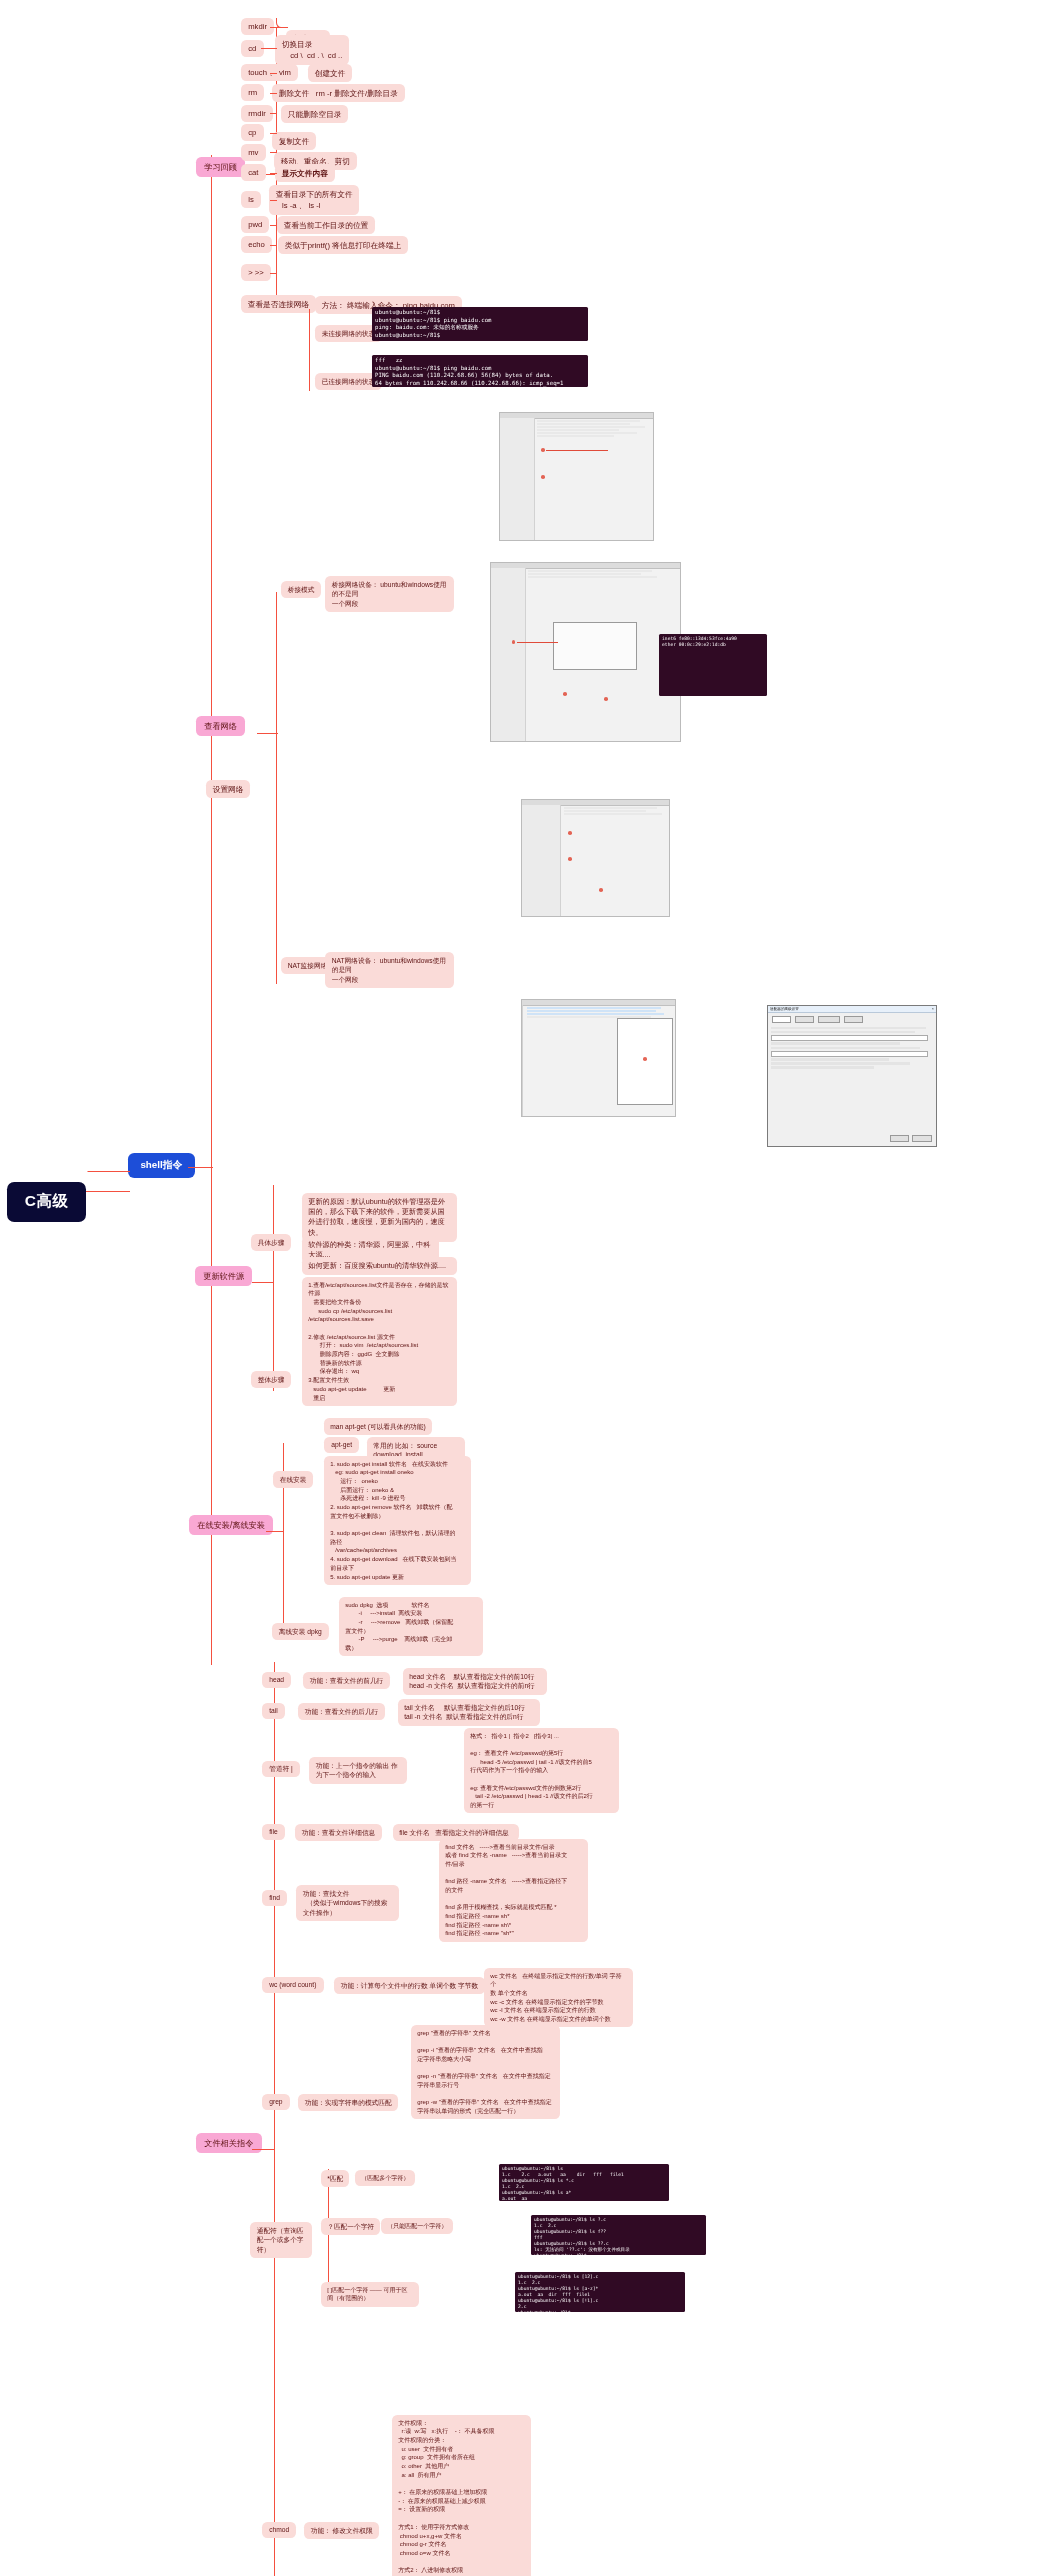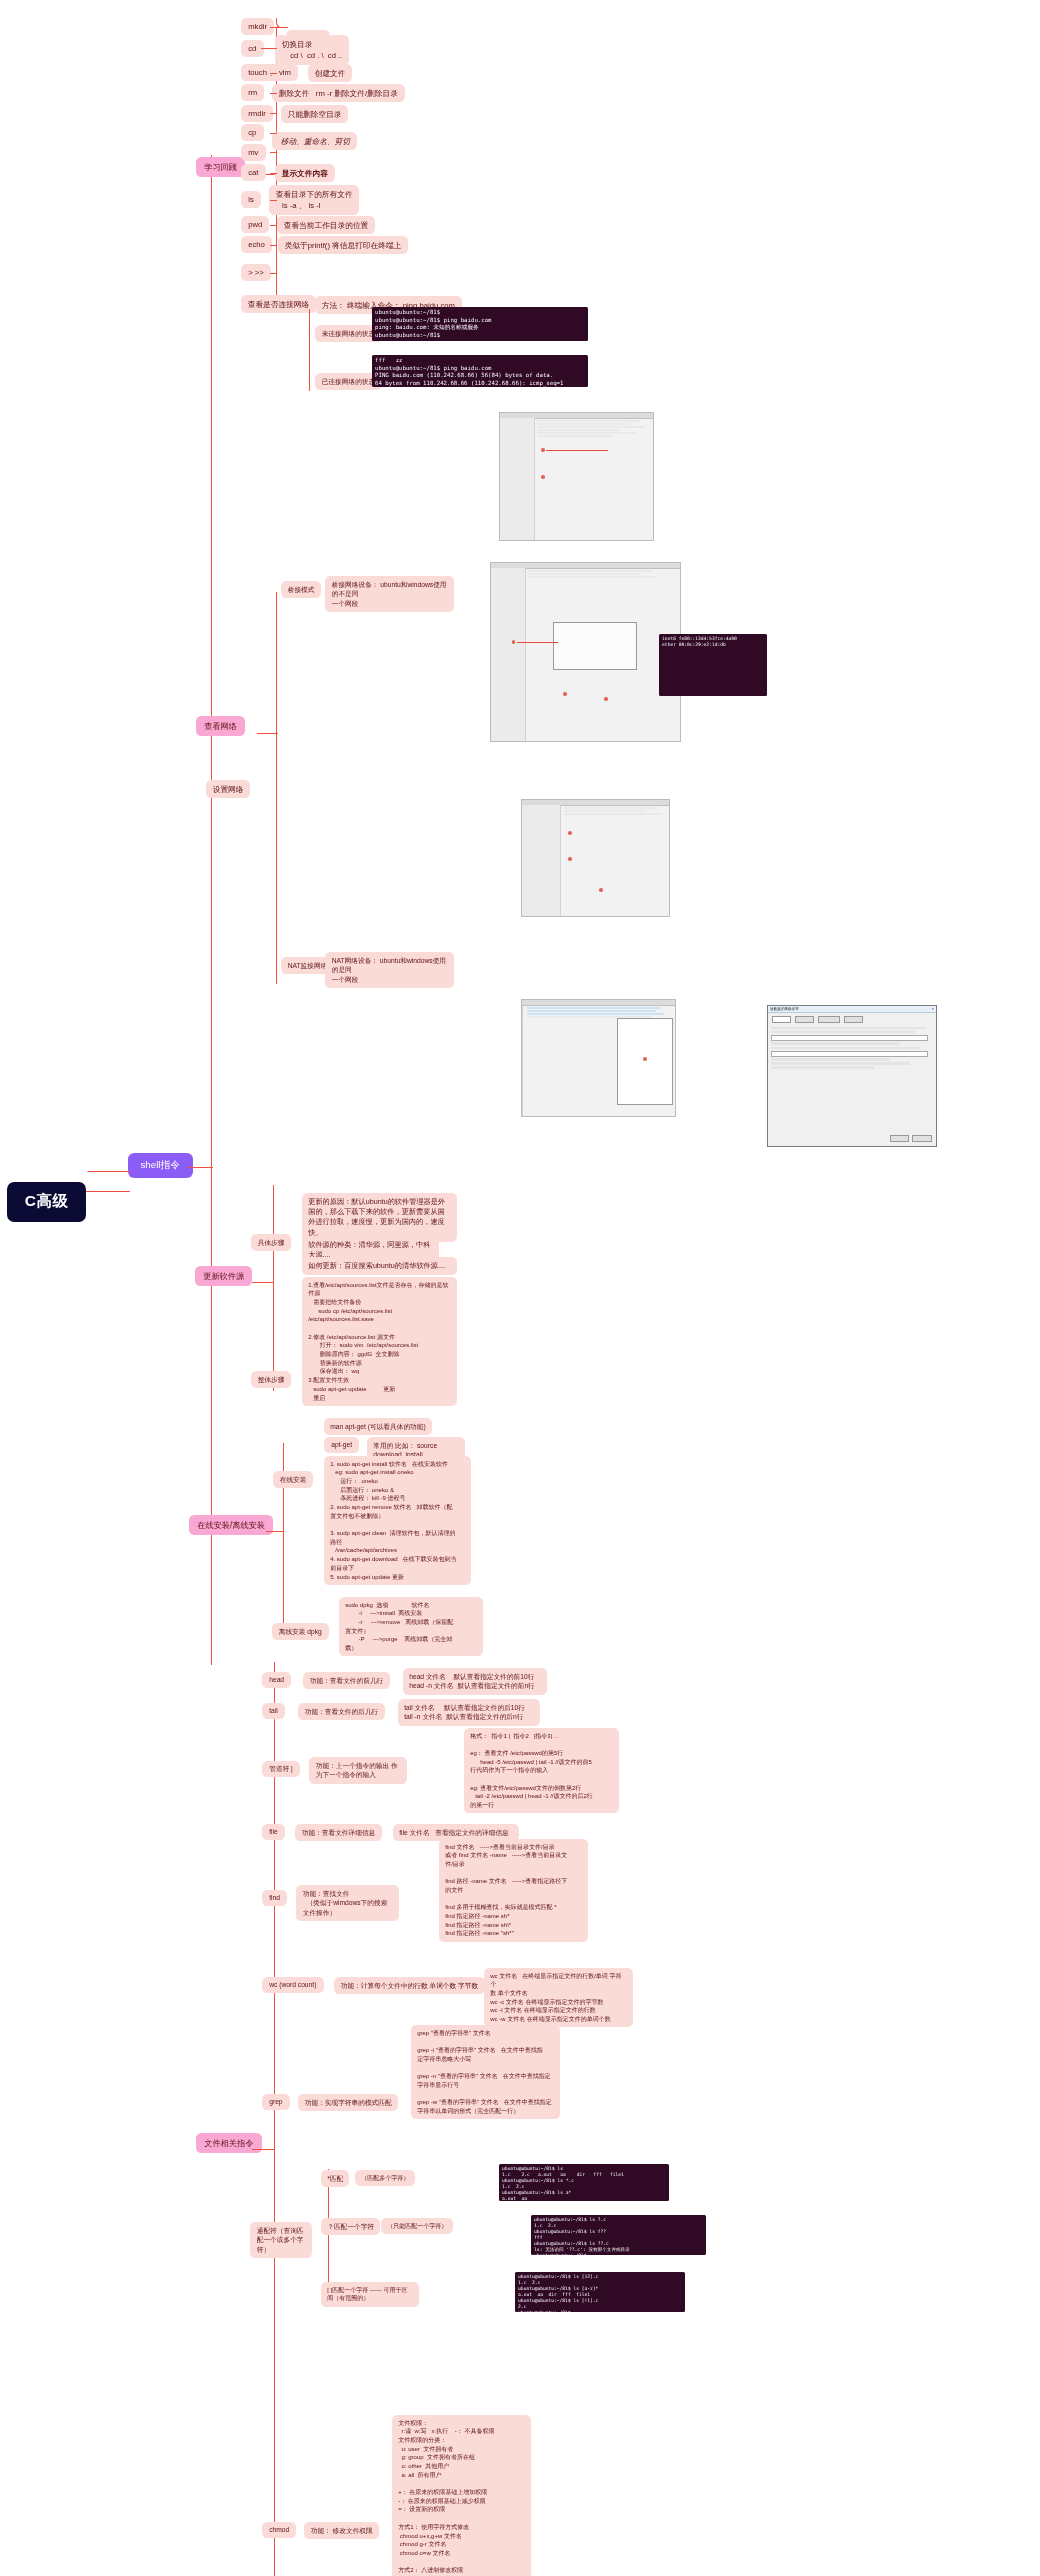--- a/index.html
+++ b/index.html
@@ -50,24 +50,24 @@
     color:#fff;
     font-size:15.5px;
     font-weight:bold;
     border-radius:7.2px;
     padding:9.3px 17.5px;
     letter-spacing:0.5px;
   }
   
   .lvl1{
     position:absolute;
-    background:#8b5cf6;
+    background:#1d4ed8;
     color:#ffffff;
     font-size:9.8px;
-    font-weight:normal;
+    font-weight:bold;
     border-radius:6.2px;
     padding:6.2px 12.4px;
   }
   
   .branch{
     position:absolute;
     background:#f9a8d4;
     color:#5d1111;
     font-size:8.2px;
     border-radius:5.2px;
@@ -181,21 +181,21 @@
   <div class="node topic" style="left:241px;top:84px;">rm</div>
   <div class="node desc" style="left:272px;top:84px;">删除文件   rm -r 删除文件/删除目录</div>
 
   <div class="node topic" style="left:241px;top:105px;">rmdir</div>
   <div class="node desc" style="left:281px;top:105px;">只能删除空目录</div>
 
   <div class="node topic" style="left:241px;top:124px;">cp</div>
   <div class="node desc" style="left:272px;top:132px;">复制文件</div>
 
   <div class="node topic" style="left:241px;top:144px;">mv</div>
-  <div class="node desc" style="left:274px;top:132px;font-style:italic;">移动、重命名、剪切</div>
+  <div class="node desc" style="left:274px;top:152px;">移动、重命名、剪切</div>
 
   <div class="node topic" style="left:241px;top:164px;">cat</div>
   <div class="node desc" style="left:275px;top:164px;font-weight:bold;">显示文件内容</div>
 
   <div class="node topic" style="left:241px;top:191px;">ls</div>
   <div class="node desc" style="left:269px;top:185px;">查看目录下的所有文件
    ls -a 、 ls -l</div>
 
   <div class="node topic" style="left:241px;top:216px;">pwd</div>
   <div class="node desc" style="left:277px;top:216px;">查看当前工作目录的位置</div>

